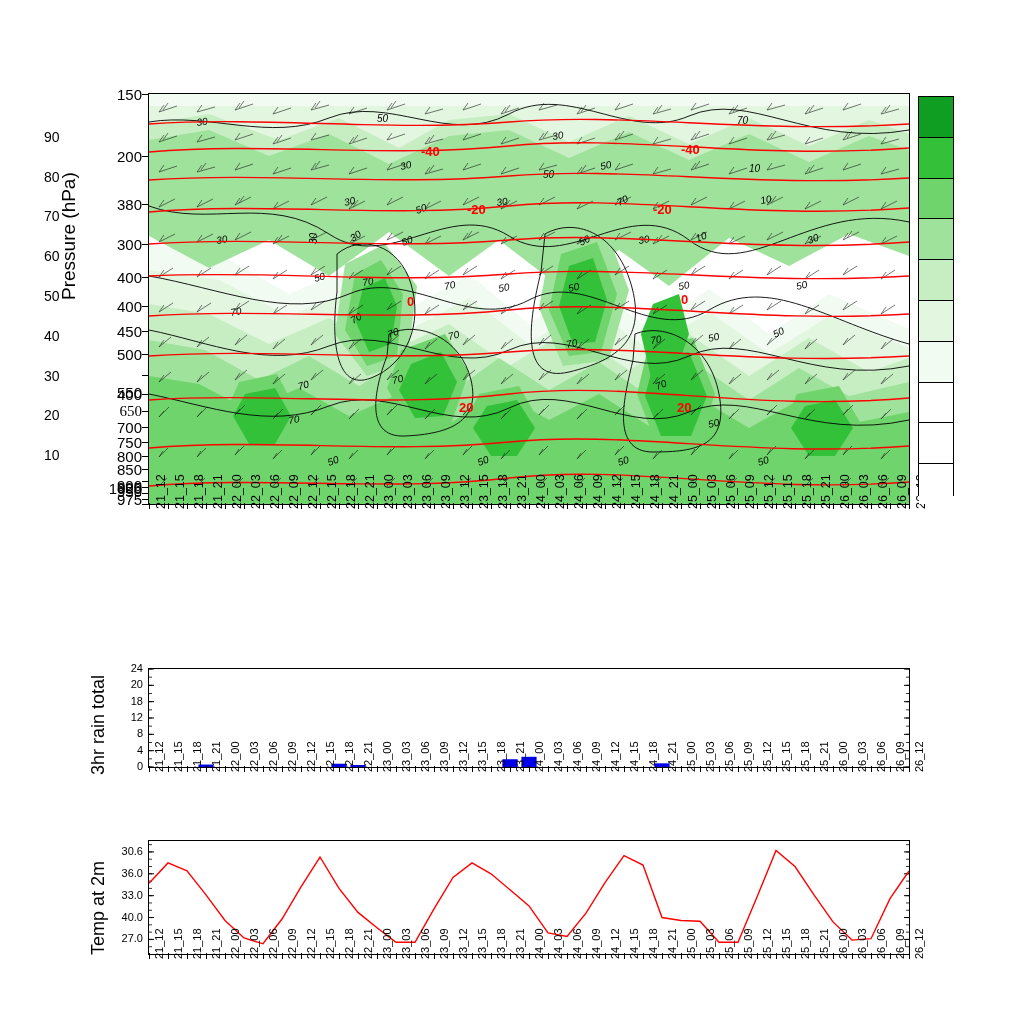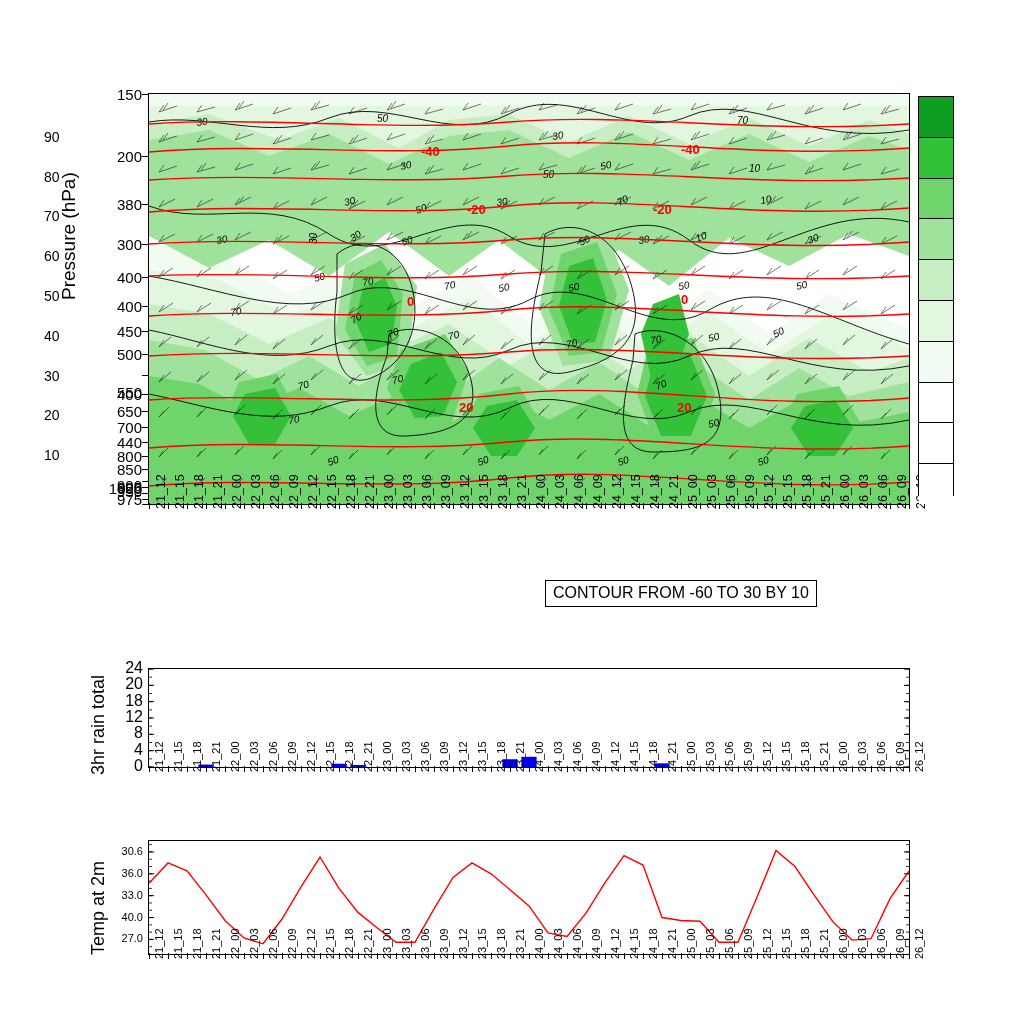--- a/index.html
+++ b/index.html
@@ -140,21 +140,21 @@
     width: 762px; height: 100px;
     border: 1px solid #000;
     box-sizing: border-box;
     overflow: hidden;
     background:#fff;
   }
   .rain-ylab {
     position: absolute;
     right: 100%;
     margin-right: 5px;
-    font-size: 16px;
+    font-size: 11px;
     transform: translateY(-50%);
   }
   #ylabel-rain {
     position: absolute;
     left: 88px;
     top: 775px;
     transform: rotate(-90deg);
     transform-origin: left top;
     font-size: 18px;
     white-space: nowrap;
@@ -622,25 +622,25 @@
       <div class="pres-label" style="top: 212.974px;">400</div>
       <div class="pres-tick" style="top: 212.974px;"></div>
       <div class="pres-label" style="top: 238.429px;">450</div>
       <div class="pres-tick" style="top: 238.429px;"></div>
       <div class="pres-label" style="top: 261.199px;">500</div>
       <div class="pres-tick" style="top: 261.199px;"></div>
       <div class="pres-label" style="top: 299px;">550</div>
       <div class="pres-tick" style="top: 281.797px;"></div>
       <div class="pres-label" style="top: 300.602px;">400</div>
       <div class="pres-tick" style="top: 300.602px;"></div>
-      <div class="pres-label" style="top: 317.9px;">650</div>
+      <div class="pres-label" style="top: 317.9px; font-family: Liberation Serif, serif;">650</div>
       <div class="pres-tick" style="top: 317.9px;"></div>
       <div class="pres-label" style="top: 333.916px;">700</div>
       <div class="pres-tick" style="top: 333.916px;"></div>
-      <div class="pres-label" style="top: 348.827px;">440</div>
+      <div class="pres-label" style="top: 348.827px;">750</div>
       <div class="pres-tick" style="top: 348.827px;"></div>
       <div class="pres-label" style="top: 362.775px;">800</div>
       <div class="pres-tick" style="top: 362.775px;"></div>
       <div class="pres-label" style="top: 375.877px;">850</div>
       <div class="pres-tick" style="top: 375.877px;"></div>
       <div class="pres-label" style="top: 392px;">900</div>
       <div class="pres-tick" style="top: 388.23px;"></div>
       <div class="pres-label" style="top: 394.151px;">925</div>
       <div class="pres-tick" style="top: 394.151px;"></div>
       <div class="pres-label" style="top: 398px;">950</div>
@@ -726,21 +726,20 @@
       <div class="xtick" style="left: 704px; top: 410px; height: 6px; background: rgb(0, 0, 0);"></div>
       <div class="xtlab" style="font-size: 12.5px; left: 708.75px; top: 416px;">26_03</div>
       <div class="xtick" style="left: 723px; top: 410px; height: 6px; background: rgb(0, 0, 0);"></div>
       <div class="xtlab" style="font-size: 12.5px; left: 727.75px; top: 416px;">26_06</div>
       <div class="xtick" style="left: 742px; top: 410px; height: 6px; background: rgb(0, 0, 0);"></div>
       <div class="xtlab" style="font-size: 12.5px; left: 746.75px; top: 416px;">26_09</div>
       <div class="xtick" style="left: 761px; top: 410px; height: 6px; background: rgb(0, 0, 0);"></div>
       <div class="xtlab" style="font-size: 12.5px; left: 765.75px; top: 416px;">26_12</div>
     </div>
 
-  <div id="contour-note">CONTOUR FROM -60 TO 30 BY 10</div>
 
   <div id="colorbar">
       <div class="cb-cell" style="height: 39.8px; background: rgb(15, 158, 34);"></div>
       <div class="cb-cell" style="height: 39.8px; background: rgb(51, 193, 58); border-top: 1px solid rgb(0, 0, 0);"></div>
       <div class="cb-cell" style="height: 39.8px; background: rgb(111, 212, 107); border-top: 1px solid rgb(0, 0, 0);"></div>
       <div class="cb-cell" style="height: 39.8px; background: rgb(159, 226, 155); border-top: 1px solid rgb(0, 0, 0);"></div>
       <div class="cb-cell" style="height: 39.8px; background: rgb(199, 238, 195); border-top: 1px solid rgb(0, 0, 0);"></div>
       <div class="cb-cell" style="height: 39.8px; background: rgb(226, 246, 224); border-top: 1px solid rgb(0, 0, 0);"></div>
       <div class="cb-cell" style="height: 39.8px; background: rgb(242, 251, 241); border-top: 1px solid rgb(0, 0, 0);"></div>
       <div class="cb-cell" style="height: 39.8px; background: rgb(255, 255, 255); border-top: 1px solid rgb(0, 0, 0);"></div>

